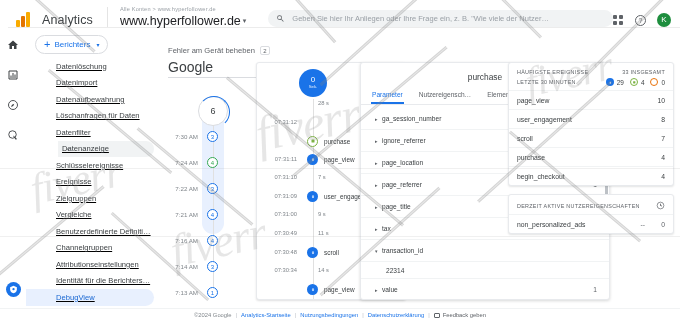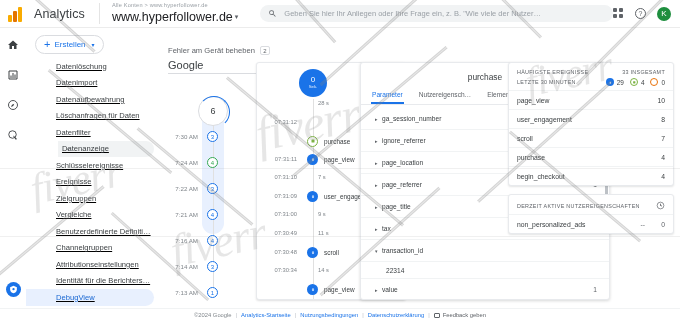--- a/index.html
+++ b/index.html
@@ -6,22 +6,22 @@
   html, body {
     width: 680px; height: 321px;
     font-family: "Liberation Sans", sans-serif;
     background: #fff; overflow: hidden;
     -webkit-font-smoothing: antialiased;
   }
   .app { position: relative; width: 680px; height: 321px; background: #fff; }
 
   
   .topbar {
-    position: absolute; top: 0; left: 0; right: 0; height: 28px;
-    background: #fff; display: flex; align-items: center;
+    position: absolute; top: 0; left: 8px; right: 0; height: 28px;
+    background: #fff; display: flex; align-items: flex-end;
     border-bottom: 1px solid #ececec; z-index: 5;
   }
   .ga-logo { width: 18px; height: 16px; margin-left: 8px; position: relative; flex: none; }
   .ga-logo i { position: absolute; bottom: 0; border-radius: 1px; display: block; }
   .ga-logo i:nth-child(1) { left: 0;  width: 4px; height: 7px;  background: #f9ab00; }
   .ga-logo i:nth-child(2) { left: 5px; width: 4px; height: 11px; background: #e37400; }
   .ga-logo i:nth-child(3) { left: 10px; width: 4px; height: 15px; background: #f9ab00; }
   .ga-word { font-size: 12.5px; color: #3c4043; margin-left: 8px; letter-spacing: .1px; }
   .acct-block { margin-left: 14px; padding-left: 12px; border-left: 1px solid #e4e4e4; line-height: 1; }
   .acct-crumb { font-size: 5.6px; color: #9aa0a6; letter-spacing: .2px; }
@@ -89,21 +89,21 @@
   .main { position: absolute; top: 28px; left: 160px; right: 0; bottom: 13px;
           background: #fff; z-index: 2; }
 
   .debug-head { padding: 6px 8px 0 8px; margin-top: 12px; }
   .debug-title-row { display: flex; align-items: center; gap: 5px; }
   .debug-title { font-size: 7.6px; color: #5f6368; }
   .badge-sq { min-width: 10px; height: 9px; border: 1px solid #dadce0; border-radius: 2px;
               font-size: 6px; color: #5f6368; text-align: center; line-height: 8px; padding: 0 2px; }
   .device-sel { margin-top: 4px; width: 118px; display: flex; align-items: center;
                 border-bottom: 1px solid #dadce0; padding-bottom: 2px; }
-  .device-sel .val { font-size: 11px; color: #3c4043; }
+  .device-sel .val { font-size: 14px; color: #3c4043; }
   .device-sel .cd { margin-left: auto; font-size: 6px; color: #5f6368; }
 
   
   .minutes { position: absolute; top: 58px; left: 0; width: 96px; bottom: 0; }
   .min-hl { position: absolute; left: 42px; top: 12px; width: 22px; height: 136px;
             background: #e8f0fe; border-radius: 11px; }
   .min-line { position: absolute; left: 52.5px; top: 22px; bottom: 14px; width: 1px; background: #e0e0e0; }
   .min-top-circ {
     position: absolute; left: 38px; top: 10px; width: 30px; height: 30px; border-radius: 50%;
     background: #fff; border: 1px solid #dadce0; font-size: 9px; color: #3c4043;
@@ -289,21 +289,21 @@
             <path fill="#fff" d="M12 2l9 4v6c0 5-3.8 9.3-9 10-5.2-.7-9-5-9-10V6z"></path>
             <circle cx="12" cy="11" r="3" fill="#1a73e8"></circle>
           </svg>
       </div>
     </div>
   </div>
 
   <div class="leftnav">
     <div class="create-btn">
       <span class="plus">+</span>
-      <span>Erstellen</span>
+      <span>Berichters</span>
       <span class="cd">▾</span>
     </div>
     <div class="navlist">
         <div class="navrow">
           <span>Datenlöschung</span>
         </div>
         <div class="navrow">
           <span>Datenimport</span>
         </div>
         <div class="navrow">

